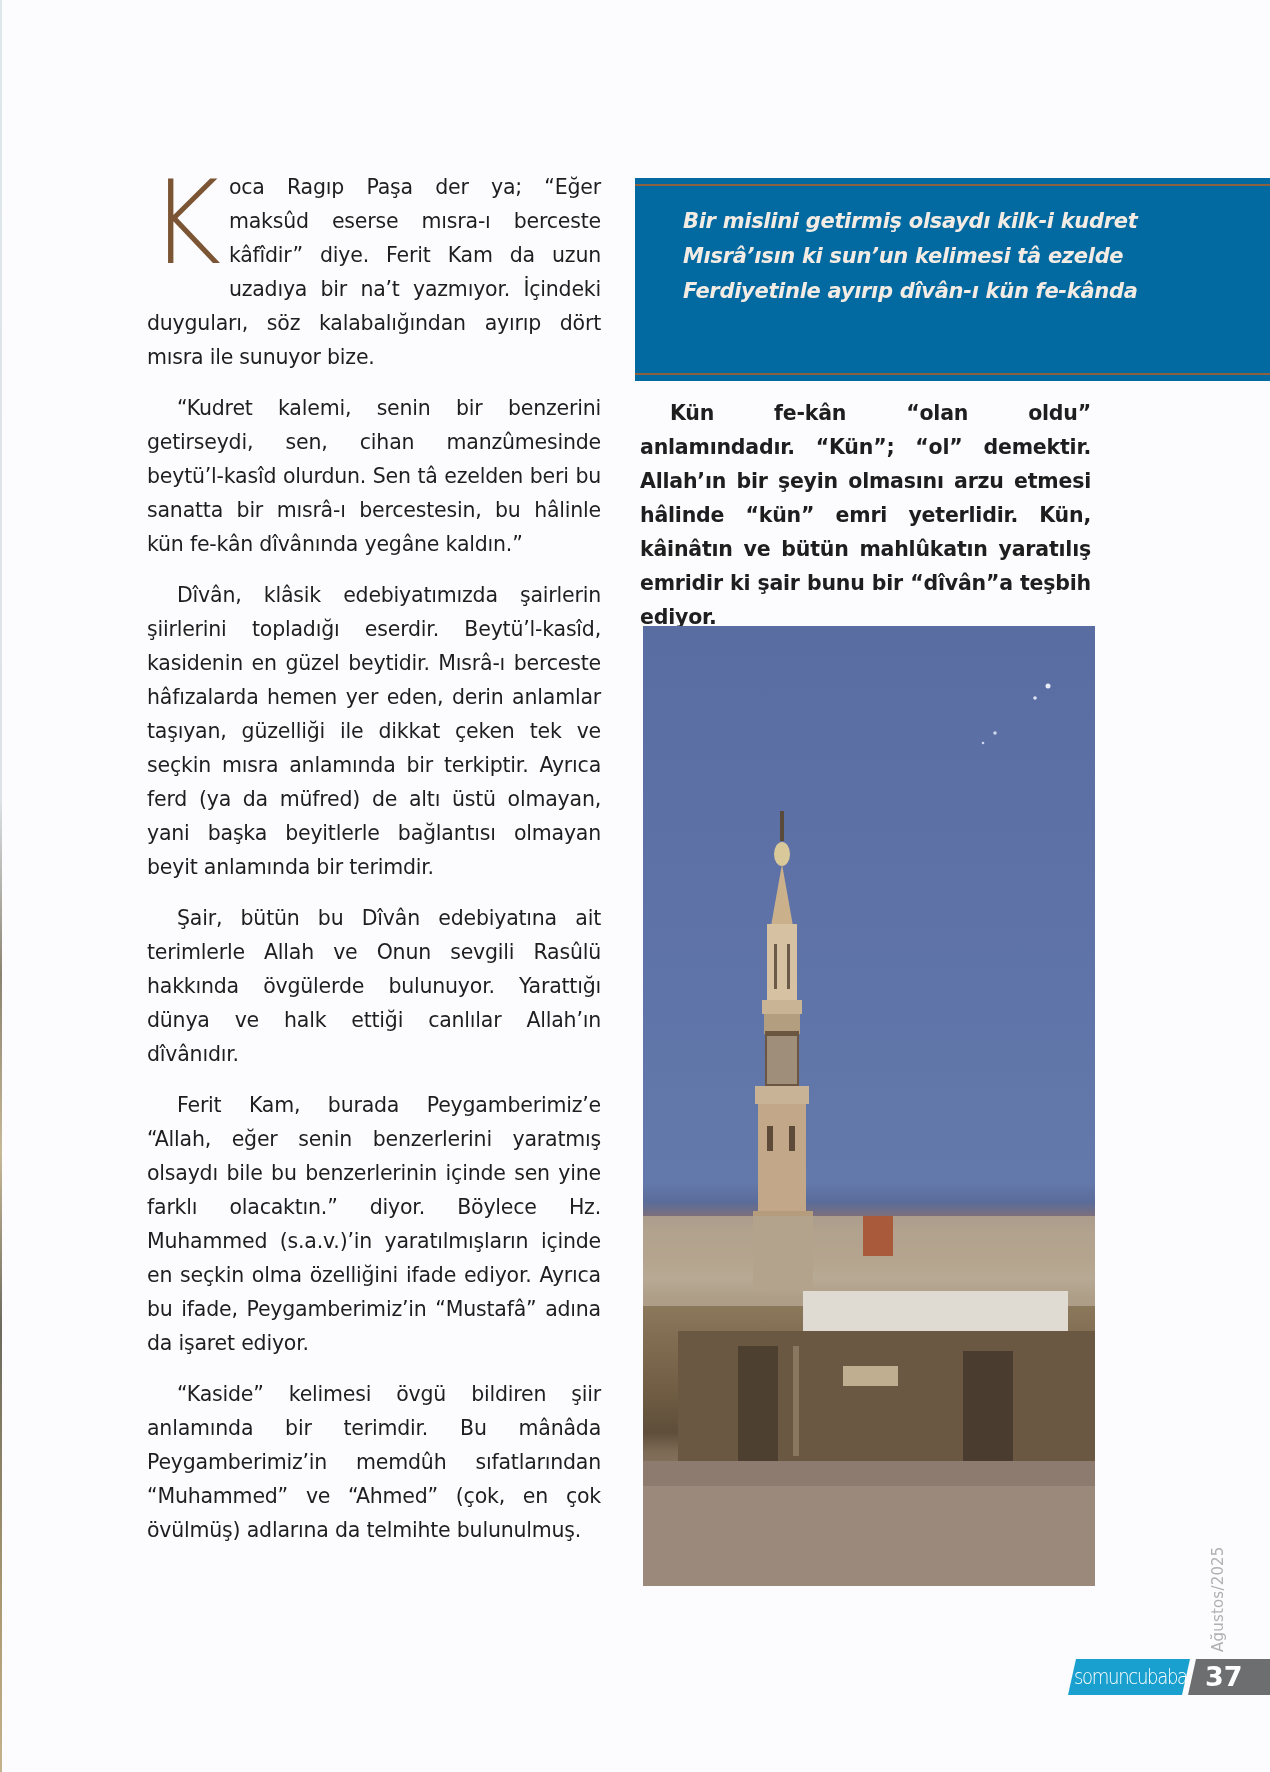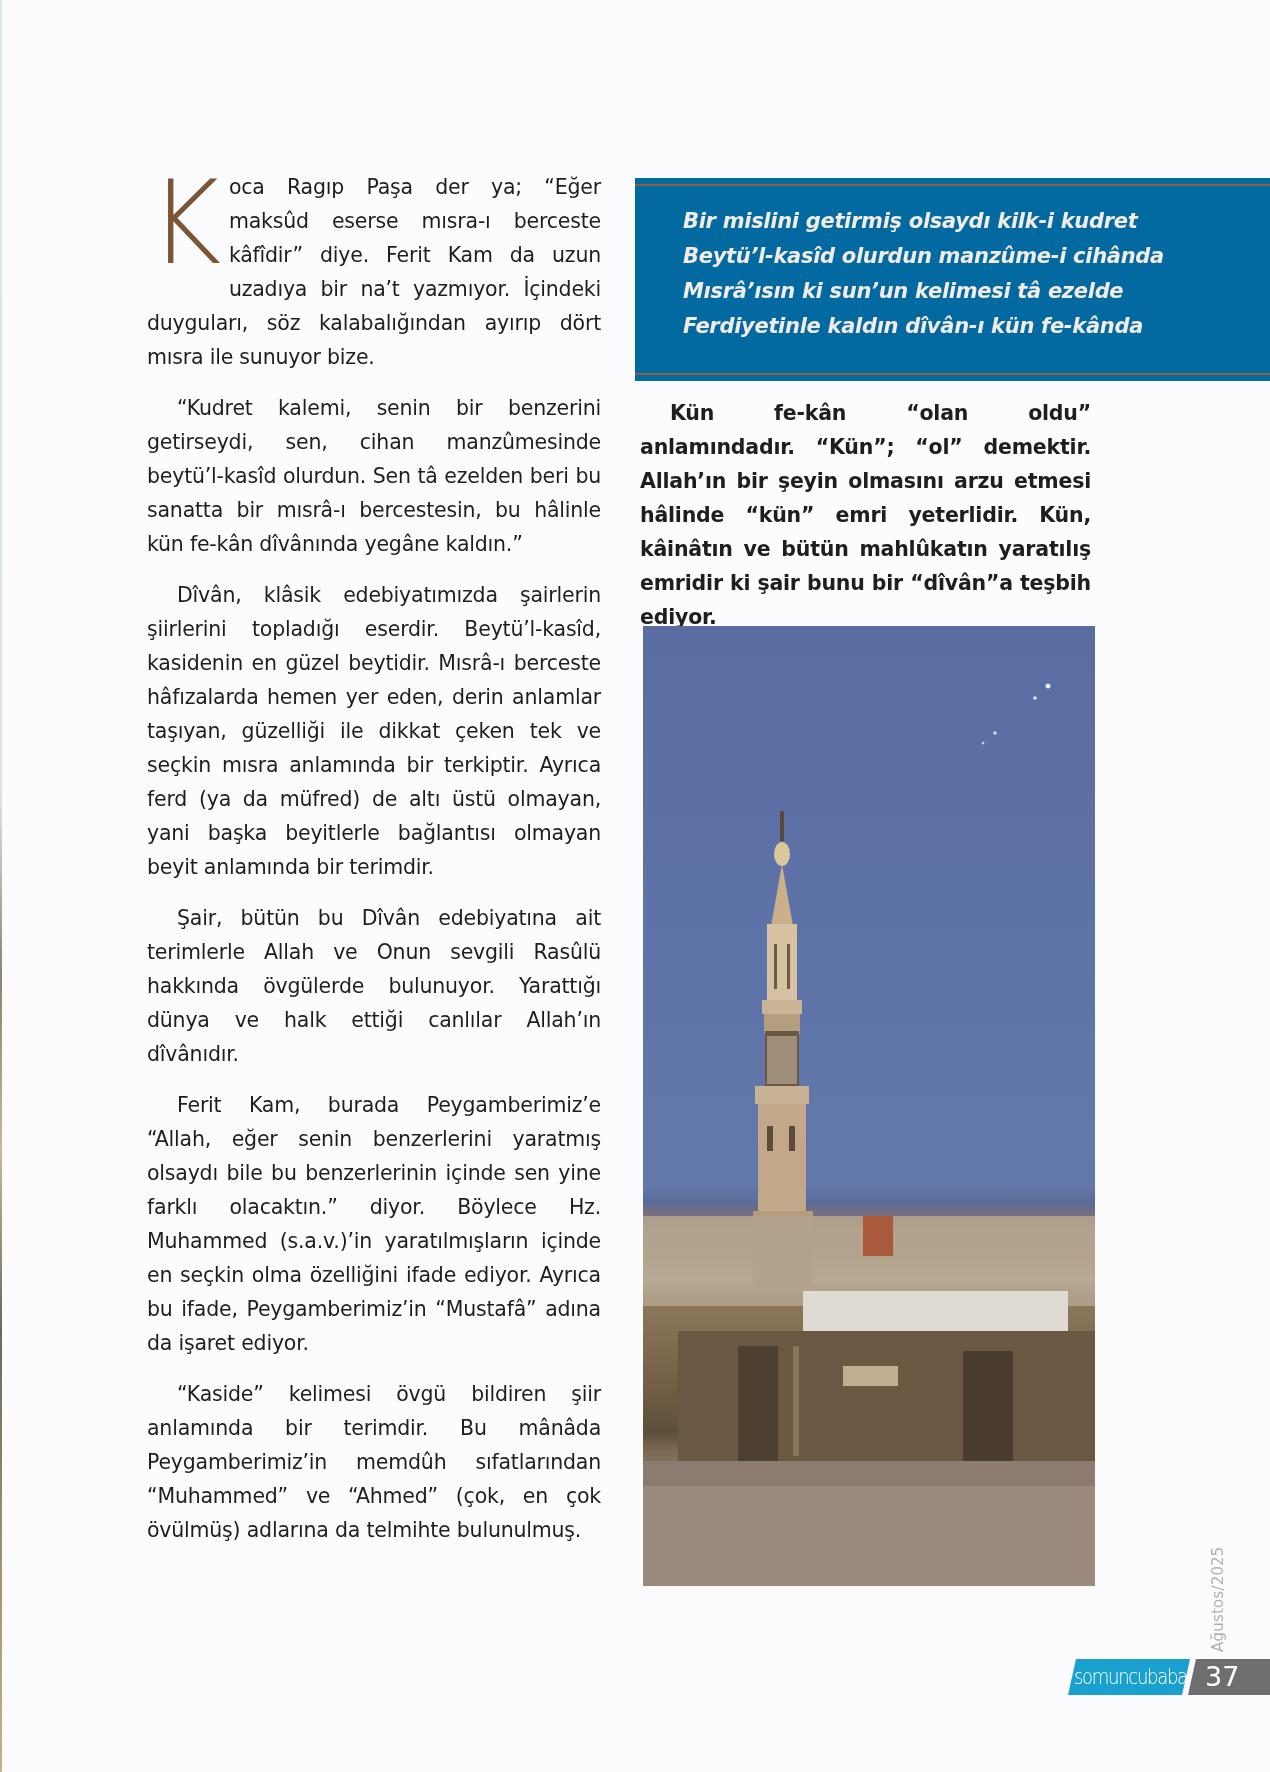--- a/index.html
+++ b/index.html
@@ -62,21 +62,21 @@
       background: #6d6e70;
       clip-path: polygon(8px 0, 100% 0, 100% 100%, 0 100%);
     }
     .footer-brand {
       position: absolute; left: 1074px; top: 1659px; height: 36px; line-height: 36px;
       color: #fff; font-size: 22px; letter-spacing: -1.6px; font-weight: 300;
       transform: scaleX(0.82); transform-origin: left center; white-space: nowrap;
     }
     .footer-page {
       position: absolute; left: 1205px; top: 1659px; height: 36px; line-height: 36px;
-      color: #fff; font-size: 27px; white-space: nowrap;
+      color: #fff; font-size: 27px; white-space: nowrap; font-weight: bold;
     }
     .footer-date {
       position: absolute; left: 1209px; top: 1652px;
       transform-origin: left top; transform: rotate(-90deg);
       color: #b0b0b0; font-size: 15px; letter-spacing: 0.2px; white-space: nowrap;
     }
   </style>
 </head>
 <body>
 
@@ -88,23 +88,22 @@
   <p class="para">Dîvân, klâsik edebiyatımızda şairlerin şiirlerini topladığı eserdir. Beytü’l-kasîd, kasidenin en güzel beytidir. Mısrâ-ı berceste hâfızalarda hemen yer eden, derin anlamlar taşıyan, güzelliği ile dikkat çeken tek ve seçkin mısra anlamında bir terkiptir. Ayrıca ferd (ya da müfred) de altı üstü olmayan, yani başka beyitlerle bağlantısı olmayan beyit anlamında bir terimdir.</p>
   <p class="para">Şair, bütün bu Dîvân edebiyatına ait terimlerle Allah ve Onun sevgili Rasûlü hakkında övgülerde bulunuyor. Yarattığı dünya ve halk ettiği canlılar Allah’ın dîvânıdır.</p>
   <p class="para">Ferit Kam, burada Peygamberimiz’e “Allah, eğer senin benzerlerini yaratmış olsaydı bile bu benzerlerinin içinde sen yine farklı olacaktın.” diyor. Böylece Hz. Muhammed (s.a.v.)’in yaratılmışların içinde en seçkin olma özelliğini ifade ediyor. Ayrıca bu ifade, Peygamberimiz’in “Mustafâ” adına da işaret ediyor.</p>
   <p class="para">“Kaside” kelimesi övgü bildiren şiir anlamında bir terimdir. Bu mânâda Peygamberimiz’in memdûh sıfatlarından “Muhammed” ve “Ahmed” (çok, en çok övülmüş) adlarına da telmihte bulunulmuş.</p>
 </div>
 
 <div class="verse-box">
   <div class="rule-top"></div>
   <div class="verse-lines">
     <div class="verse-line">Bir mislini getirmiş olsaydı kilk-i kudret</div>
-    <div class="verse-line">Beytü’l-kasîd olurdun manzûme-i cihânda</div>
     <div class="verse-line">Mısrâ’ısın ki sun’un kelimesi tâ ezelde</div>
-    <div class="verse-line">Ferdiyetinle kaldın dîvân-ı kün fe-kânda</div>
+    <div class="verse-line">Ferdiyetinle ayırıp dîvân-ı kün fe-kânda</div>
   </div>
   <div class="rule-bot"></div>
 </div>
 
 <div class="col-right">
   <p class="para">Kün fe-kân “olan oldu” anlamındadır. “Kün”; “ol” demektir. Allah’ın bir şeyin olmasını arzu etmesi hâlinde “kün” emri yeterlidir. Kün, kâinâtın ve bütün mahlûkatın yaratılış emridir ki şair bunu bir “dîvân”a teşbih ediyor.</p>
 </div>
 
 <div class="photo">
   <svg width="452" height="960" viewBox="0 0 452 960">

